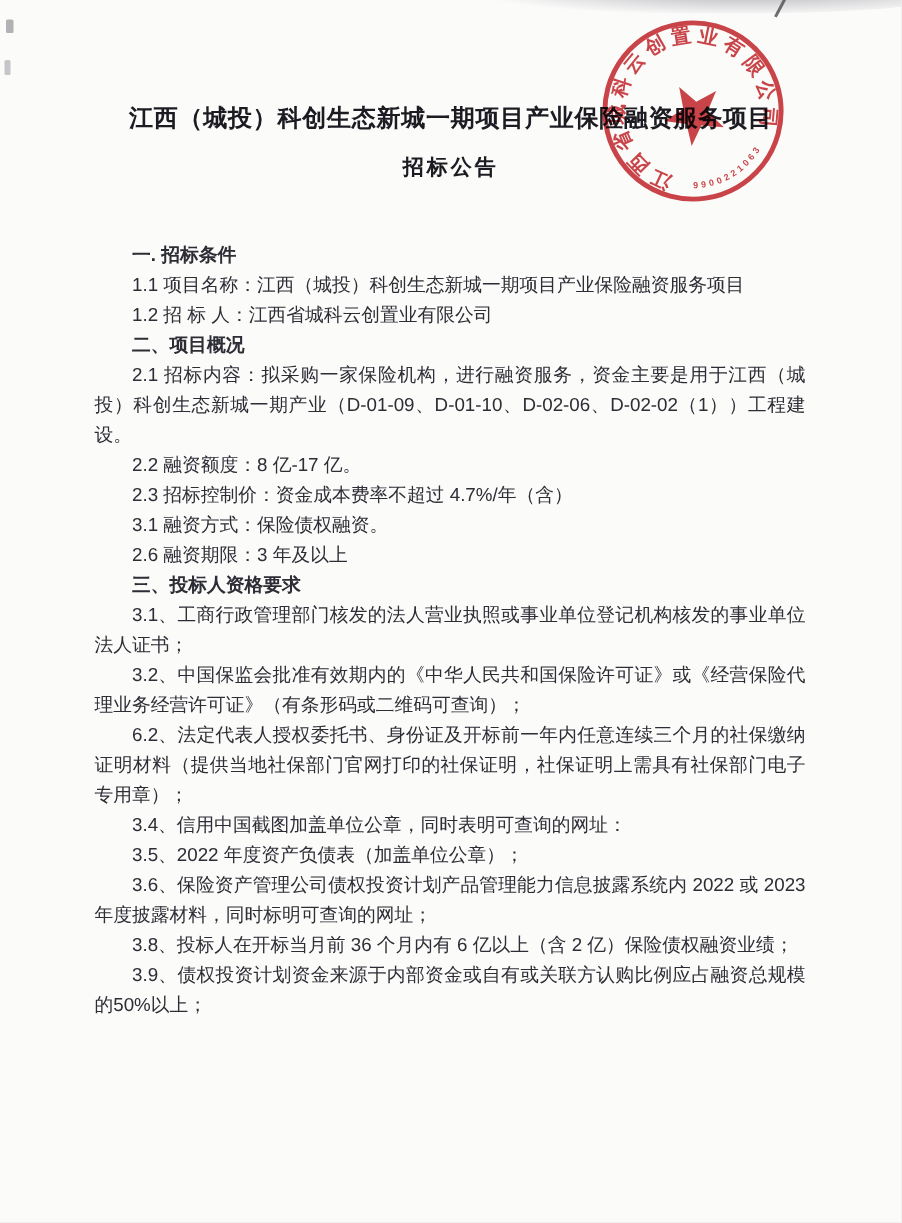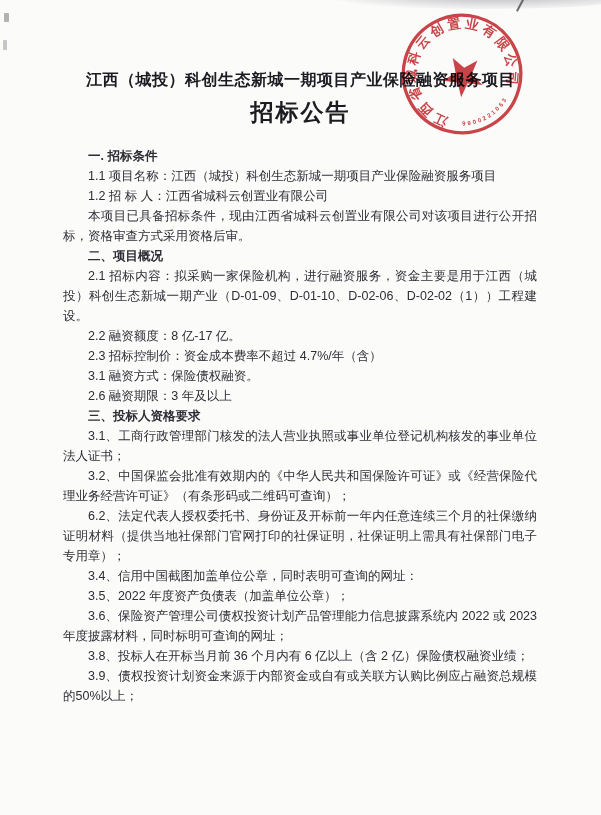--- a/index.html
+++ b/index.html
@@ -9,23 +9,23 @@
     font-family:"Liberation Sans", sans-serif;
     color:#2d2d35;
   }
   .title-block {
     position:absolute; top:68px; left:0; right:0;
     text-align:center;
     font-family:"Liberation Serif", serif;
     font-weight:bold; color:#1b1b21;
   }
   .title-line1 { font-size:16px; line-height:24px; letter-spacing:0.5px; }
-  .title-line2 { font-size:23px; line-height:24px; margin-top:9px; letter-spacing:2px; }
+  .title-line2 { font-size:14px; line-height:24px; margin-top:9px; letter-spacing:2px; }
   .document-body {
-    position:absolute; left:63px; top:146px; width:474px;
+    position:absolute; left:63px; top:160px; width:474px;
     font-size:12.5px; line-height:20px;
     text-align:justify;
   }
   .document-body p { margin:0; text-indent:2em; }
   .document-body p.heading { font-weight:bold; }
   .seal {
     position:absolute; left:396px; top:8px; width:132px; height:132px;
     transform:rotate(-30deg);
     mix-blend-mode:multiply; opacity:0.92;
     overflow:visible;
@@ -88,21 +88,20 @@
         <text transform="translate(79.1 175.1) rotate(15.6)" text-anchor="middle" font-size="9" fill="#c9353a">0</text>
         <text transform="translate(71.1 172.4) rotate(21.8)" text-anchor="middle" font-size="9" fill="#c9353a">9</text>
         <text transform="translate(63.4 168.9) rotate(28.0)" text-anchor="middle" font-size="9" fill="#c9353a">9</text>
       </g>
   </svg>
 
   <div class="document-body" id="doc-body">
       <p class="heading">一. 招标条件</p>
       <p>1.1 项目名称：江西（城投）科创生态新城一期项目产业保险融资服务项目</p>
       <p>1.2 招 标 人：江西省城科云创置业有限公司</p>
-      <p>本项目已具备招标条件，现由江西省城科云创置业有限公司对该项目进行公开招标，资格审查方式采用资格后审。</p>
       <p class="heading">二、项目概况</p>
       <p>2.1 招标内容：拟采购一家保险机构，进行融资服务，资金主要是用于江西（城投）科创生态新城一期产业（D-01-09、D-01-10、D-02-06、D-02-02（1））工程建设。</p>
       <p>2.2 融资额度：8 亿-17 亿。</p>
       <p>2.3 招标控制价：资金成本费率不超过 4.7%/年（含）</p>
       <p>3.1 融资方式：保险债权融资。</p>
       <p>2.6 融资期限：3 年及以上</p>
       <p class="heading">三、投标人资格要求</p>
       <p>3.1、工商行政管理部门核发的法人营业执照或事业单位登记机构核发的事业单位法人证书；</p>
       <p>3.2、中国保监会批准有效期内的《中华人民共和国保险许可证》或《经营保险代理业务经营许可证》（有条形码或二维码可查询）；</p>
       <p>6.2、法定代表人授权委托书、身份证及开标前一年内任意连续三个月的社保缴纳证明材料（提供当地社保部门官网打印的社保证明，社保证明上需具有社保部门电子专用章）；</p>

